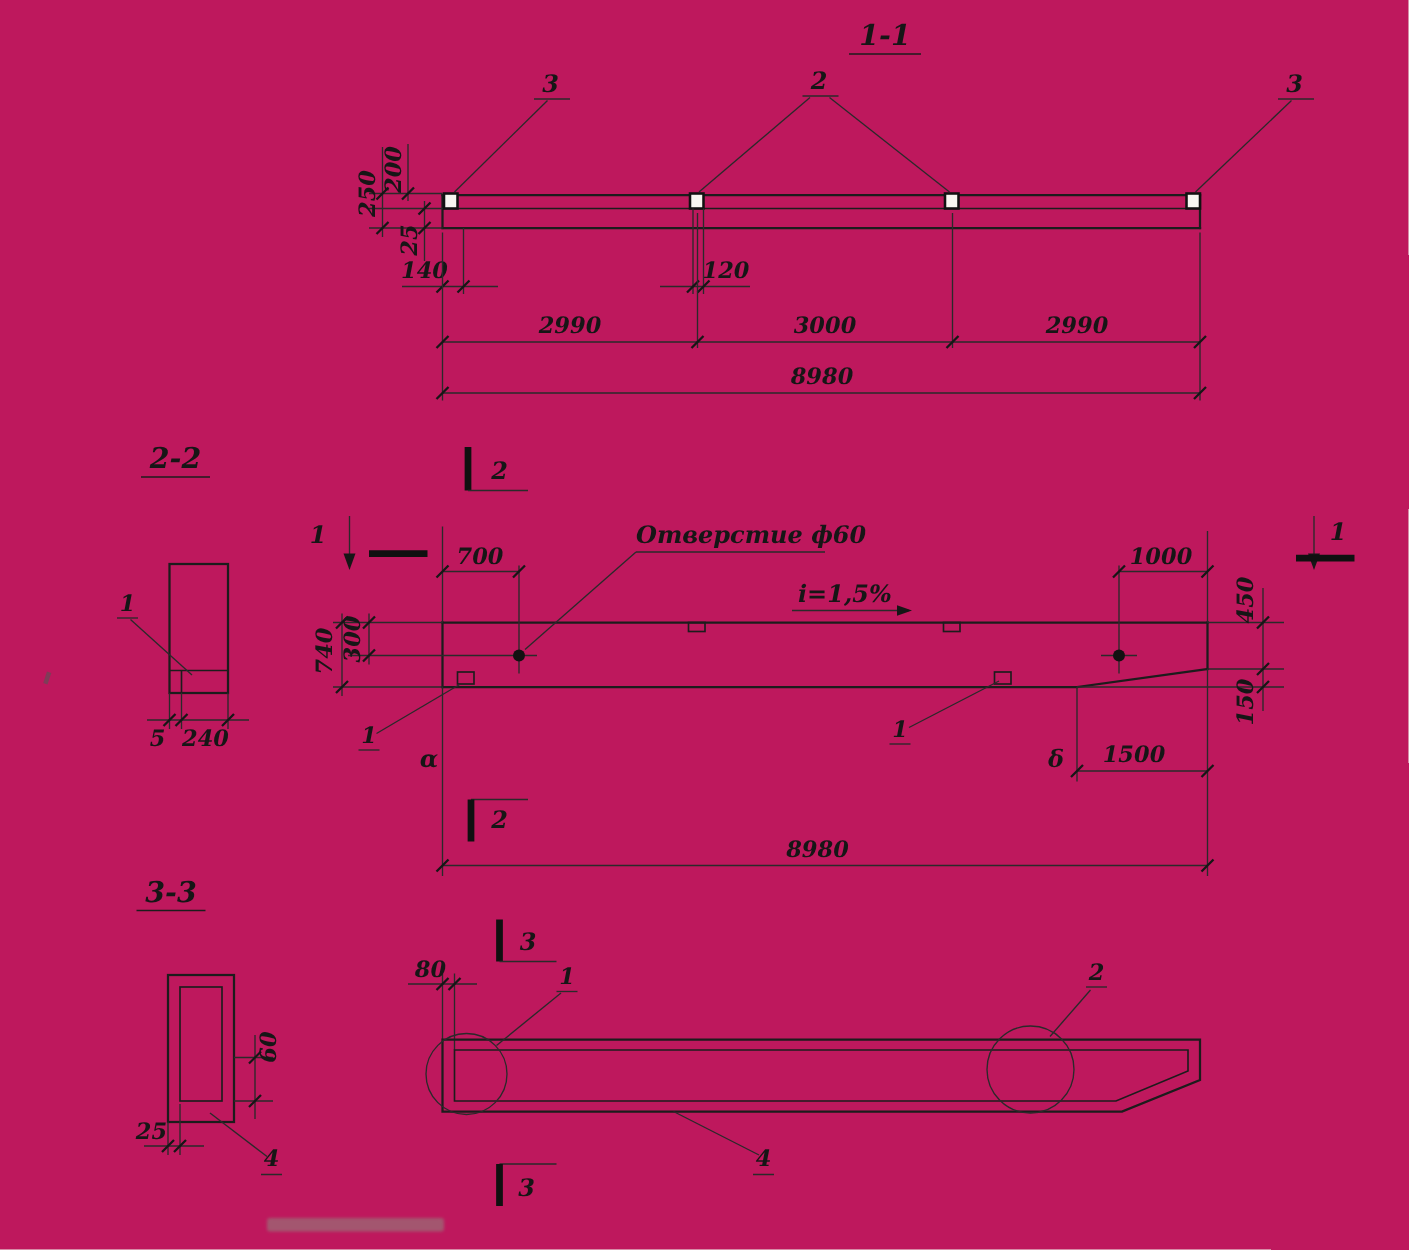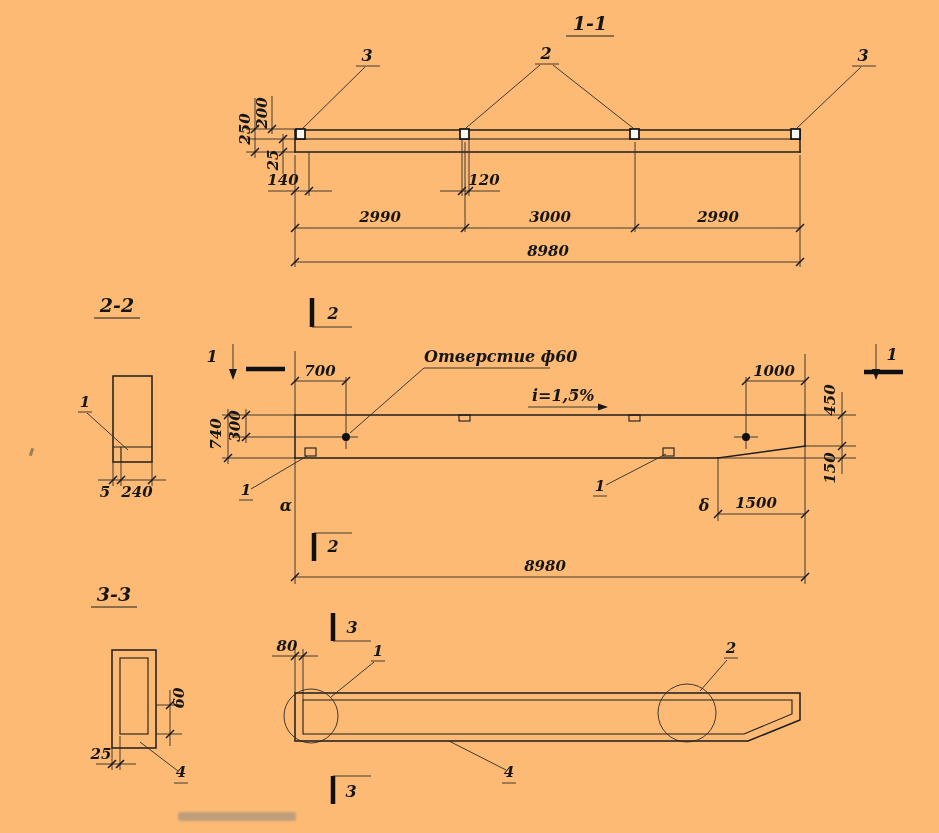--- a/index.html
+++ b/index.html
@@ -1,16 +1,16 @@
 <!DOCTYPE html>
 <html><head>
 <meta charset="utf-8">
 <style>
   html,body{margin:0;padding:0;background:#e9e7e1;}
-  .sheet{position:relative;width:939px;height:833px;background:#fdba74;overflow:hidden;}
+  .sheet{position:relative;width:939px;height:833px;background:#be185d;overflow:hidden;}
   svg{position:absolute;left:0;top:0;}
   .ln{stroke:#1c1c1c;stroke-width:1.5;fill:none;stroke-linecap:square;}
   .md{stroke:#1c1c1c;stroke-width:1.1;fill:none;}
   .tn{stroke:#2a2a2a;stroke-width:0.9;fill:none;}
   .tk{stroke:#161616;stroke-width:1.5;}
   .bar{stroke:#101010;stroke-width:4.5;}
   .sq{fill:#f8f6f1;stroke:#111;stroke-width:1.7;}
   text{font-family:"DejaVu Serif",serif;font-style:italic;fill:#161616;text-anchor:middle;}
   .t15{font-size:15px;font-weight:bold;}
   .t16{font-size:16px;font-weight:bold;}

